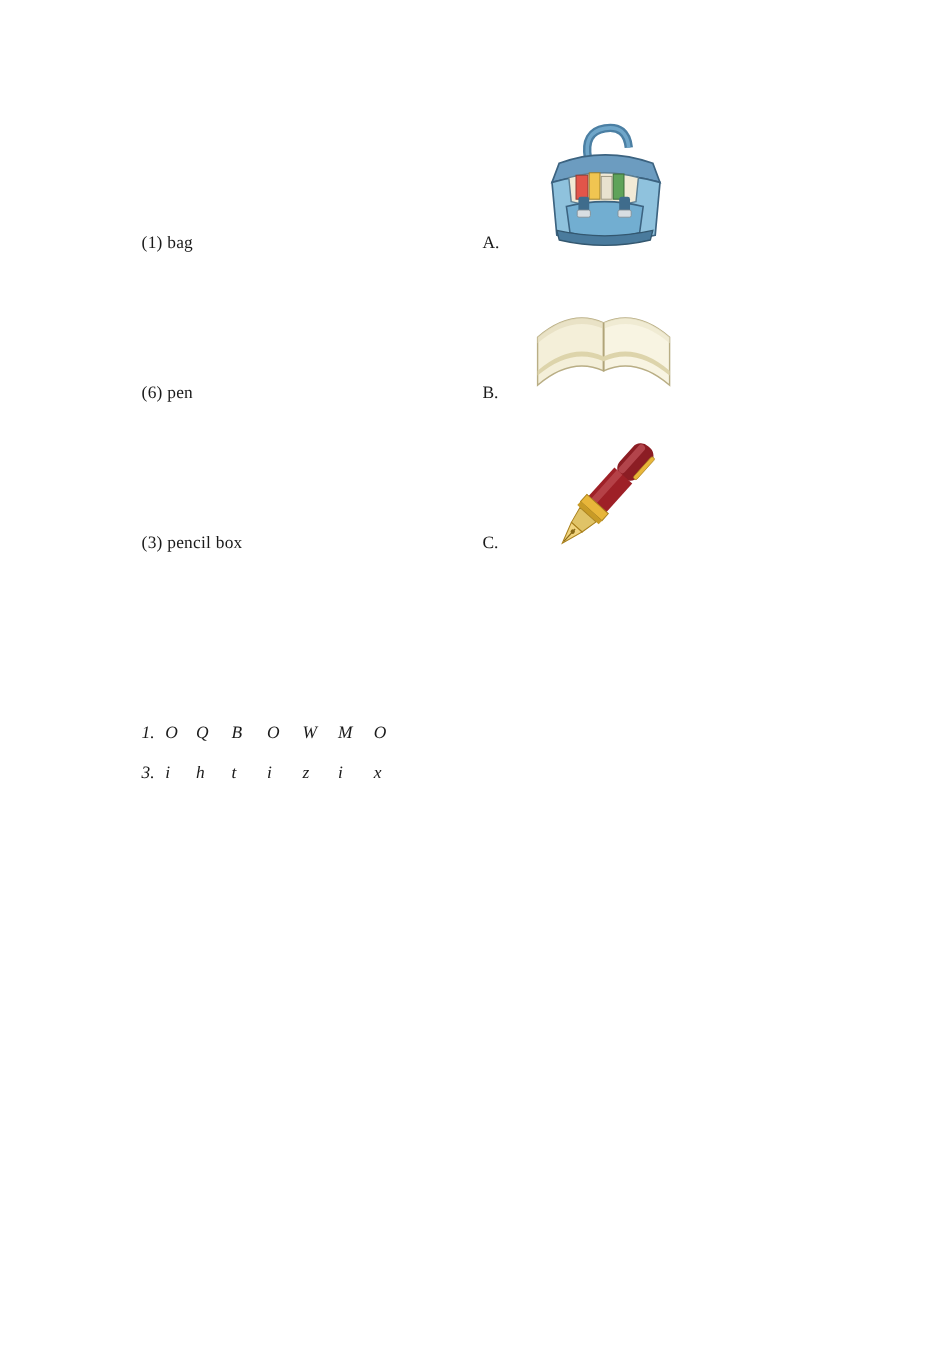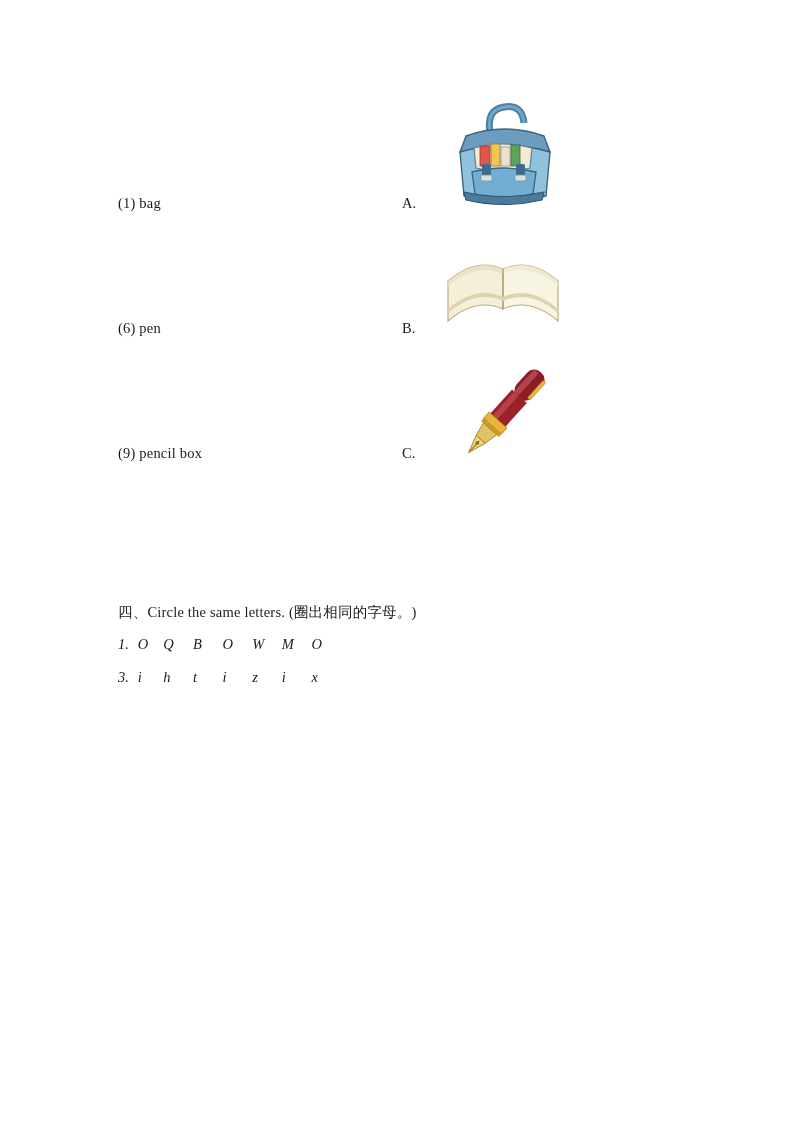--- a/index.html
+++ b/index.html
@@ -139,21 +139,21 @@
           <path d="M120 58 q-28 -24 -55 -12 l0 5 q27 -12 55 12 z" fill="#eee8cf" opacity="0.8"></path>
 
           <path d="M65 46 l0 40" stroke="#b0a478" stroke-width="1.4" fill="none"></path>
 
           <path d="M10 86 q28 -24 55 -12 q27 -12 55 12 l0 4 q-28 -24 -55 -12 q-27 -12 -55 12 z" fill="#ddd4ab"></path>
         </svg>
       </div>
     </div>
 
     <div class="match-row">
-      <div class="match-word">(9) pencil box</div>
+      <div class="match-word">(3) pencil box</div>
       <div class="match-letter">C.</div>
       <div class="match-pic">
         <svg viewBox="0 0 130 118" width="130" height="118">
           <g transform="rotate(42 65 59)">
 
             <rect x="60" y="8" width="20" height="34" rx="9" fill="#8c1d24"></rect>
             <rect x="63" y="10" width="6" height="30" rx="3" fill="#c2565c" opacity="0.7"></rect>
 
             <rect x="60" y="40" width="20" height="34" fill="#9e2027"></rect>
             <rect x="63" y="40" width="6" height="34" fill="#c4585e" opacity="0.6"></rect>
@@ -170,21 +170,20 @@
             <rect x="77" y="12" width="3.5" height="24" rx="1.6" fill="#e8b63a" stroke="#a9801c" stroke-width="0.6"></rect>
           </g>
         </svg>
       </div>
     </div>
 
 
   </div>
 
   <div class="circle-section">
-    <div class="section-heading">四、Circle the same letters. (圈出相同的字母。)</div>
 
     <div class="letters-line">
       <span class="num">1.</span>
       <span class="glyph first">O</span>
       <span class="glyph">Q</span>
       <span class="glyph">B</span>
       <span class="glyph">O</span>
       <span class="glyph">W</span>
       <span class="glyph">M</span>
       <span class="glyph">O</span>

